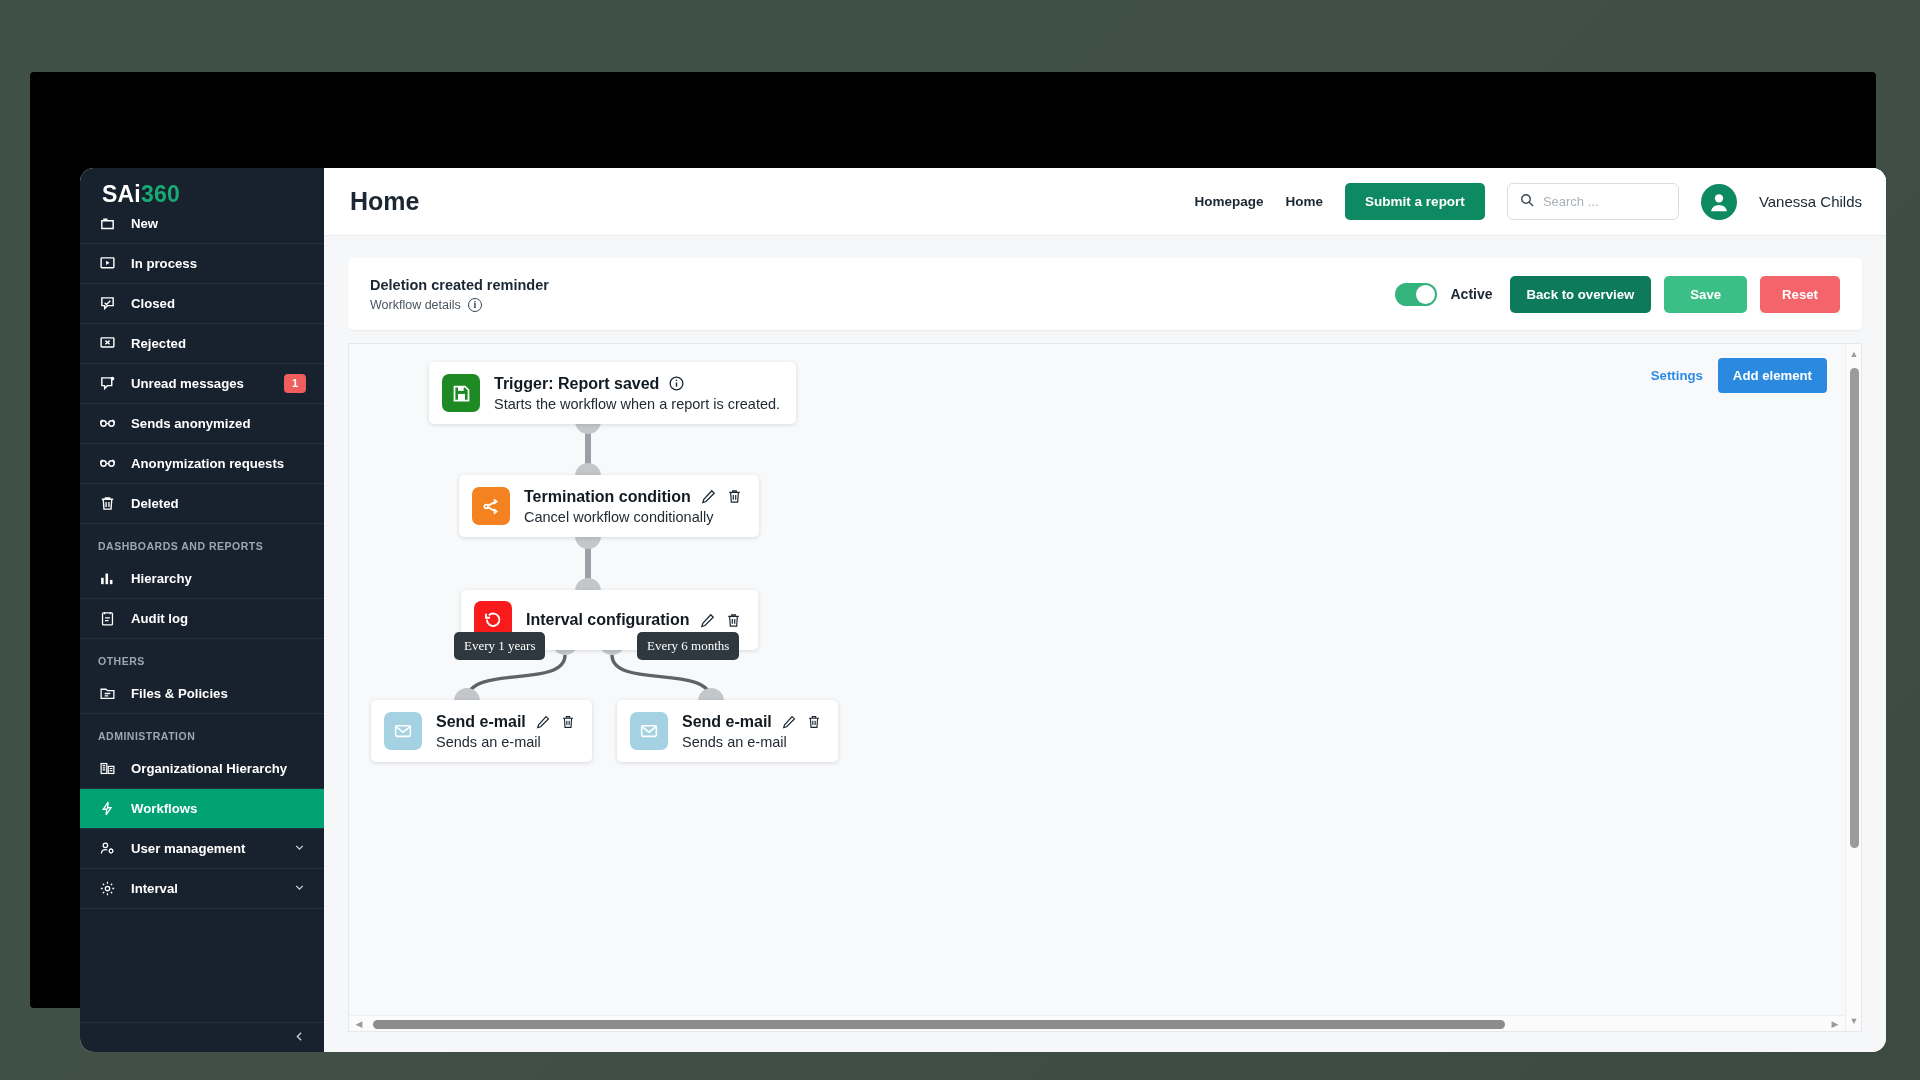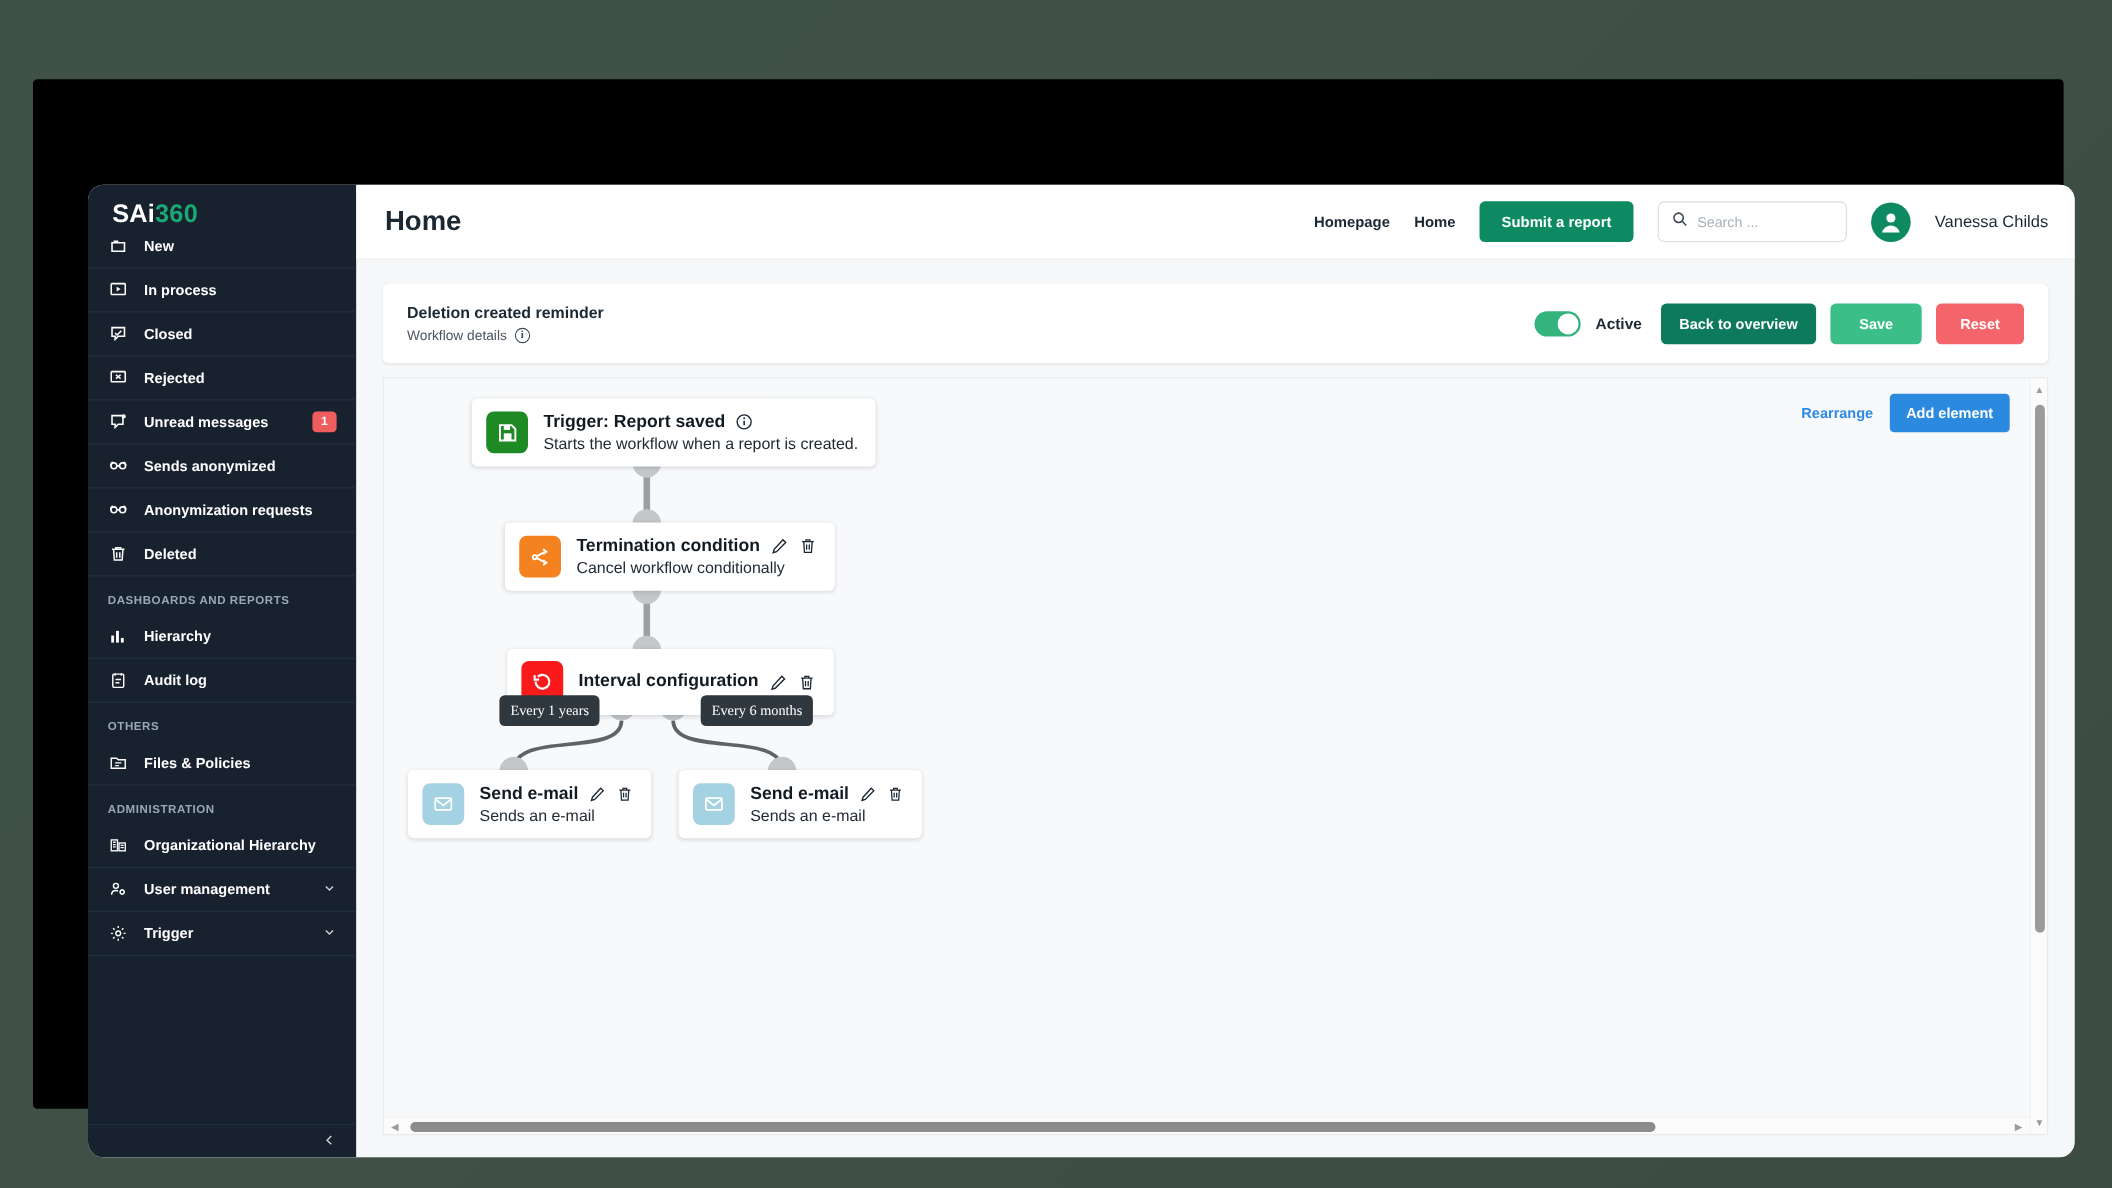--- a/index.html
+++ b/index.html
@@ -367,20 +367,28 @@
           <span class="nav-ico">
             <svg width="17" height="17" viewBox="0 0 24 24" fill="none" stroke="#fff" stroke-width="1.7">
                 <rect x="3" y="5" width="8" height="14"></rect>
                 <rect x="13" y="9" width="8" height="10"></rect>
                 <path d="M5.2 8h3.6M5.2 11h3.6M5.2 14h3.6M15 12h4M15 15h4"></path>
               </svg>
           </span>
           <span class="nav-label">Organizational Hierarchy</span>
         </div>
 
+        <div class="nav-item active">
+          <span class="nav-ico">
+            <svg width="17" height="17" viewBox="0 0 24 24" fill="none" stroke="#fff" stroke-width="1.9">
+                <path d="M13 3L6 13h5l-1 8 7-10h-5z"></path>
+              </svg>
+          </span>
+          <span class="nav-label">Workflows</span>
+        </div>
 
 
         <div class="nav-item">
           <span class="nav-ico">
             <svg width="17" height="17" viewBox="0 0 24 24" fill="none" stroke="#fff" stroke-width="1.8">
                 <circle cx="9" cy="7.5" r="3.2"></circle>
                 <path d="M3.5 19c0-3.4 2.5-5.5 5.5-5.5 1 0 2 .25 2.8.7"></path>
                 <circle cx="17" cy="15.5" r="2.6"></circle>
                 <path d="M17 11.8v1M17 18.2v1M13.9 15.5h1M19.1 15.5h1"></path>
               </svg>
@@ -393,21 +401,21 @@
           </span>
         </div>
 
         <div class="nav-item">
           <span class="nav-ico">
             <svg width="17" height="17" viewBox="0 0 24 24" fill="none" stroke="#fff" stroke-width="1.8">
                 <circle cx="12" cy="12" r="3.1"></circle>
                 <path d="M12 2.6v2.6M12 18.8v2.6M21.4 12h-2.6M5.2 12H2.6M18.6 5.4l-1.9 1.9M7.3 16.7l-1.9 1.9M18.6 18.6l-1.9-1.9M7.3 7.3L5.4 5.4"></path>
               </svg>
           </span>
-          <span class="nav-label">Trigger</span>
+          <span class="nav-label">Interval</span>
           <span class="chev">
             <svg width="13" height="13" viewBox="0 0 24 24" fill="none" stroke="#c9d3dc" stroke-width="2.4">
                 <path d="M6 9l6 6 6-6"></path>
               </svg>
           </span>
         </div>
       </div>
 
       <div class="sb-collapse">
         <span>
@@ -460,21 +468,21 @@
           <span class="active-label">Active</span>
           <button class="btn btn-back">Back to overview</button>
           <button class="btn btn-save">Save</button>
           <button class="btn btn-reset">Reset</button>
         </div>
       </div>
 
       <div id="canvas-wrap">
 
         <div class="canvas-toolbar">
-          <span class="link-rearrange">Rearrange</span>
+          <span class="link-rearrange">Settings</span>
           <button class="btn-add">Add element</button>
         </div>
 
         <div id="graph">
 
           <svg width="100%" height="100%" style="position:absolute;left:0;top:0;z-index:1;">
             <path d="M239 77 L239 130" stroke="#9aa0a6" stroke-width="6" fill="none"></path>
             <path d="M239 192 L239 245" stroke="#9aa0a6" stroke-width="6" fill="none"></path>
             <path d="M216 311 C216 345, 120 320, 118 355" stroke="#5f6368" stroke-width="3.4" fill="none"></path>
             <path d="M263 311 C263 345, 360 320, 362 355" stroke="#5f6368" stroke-width="3.4" fill="none"></path>

